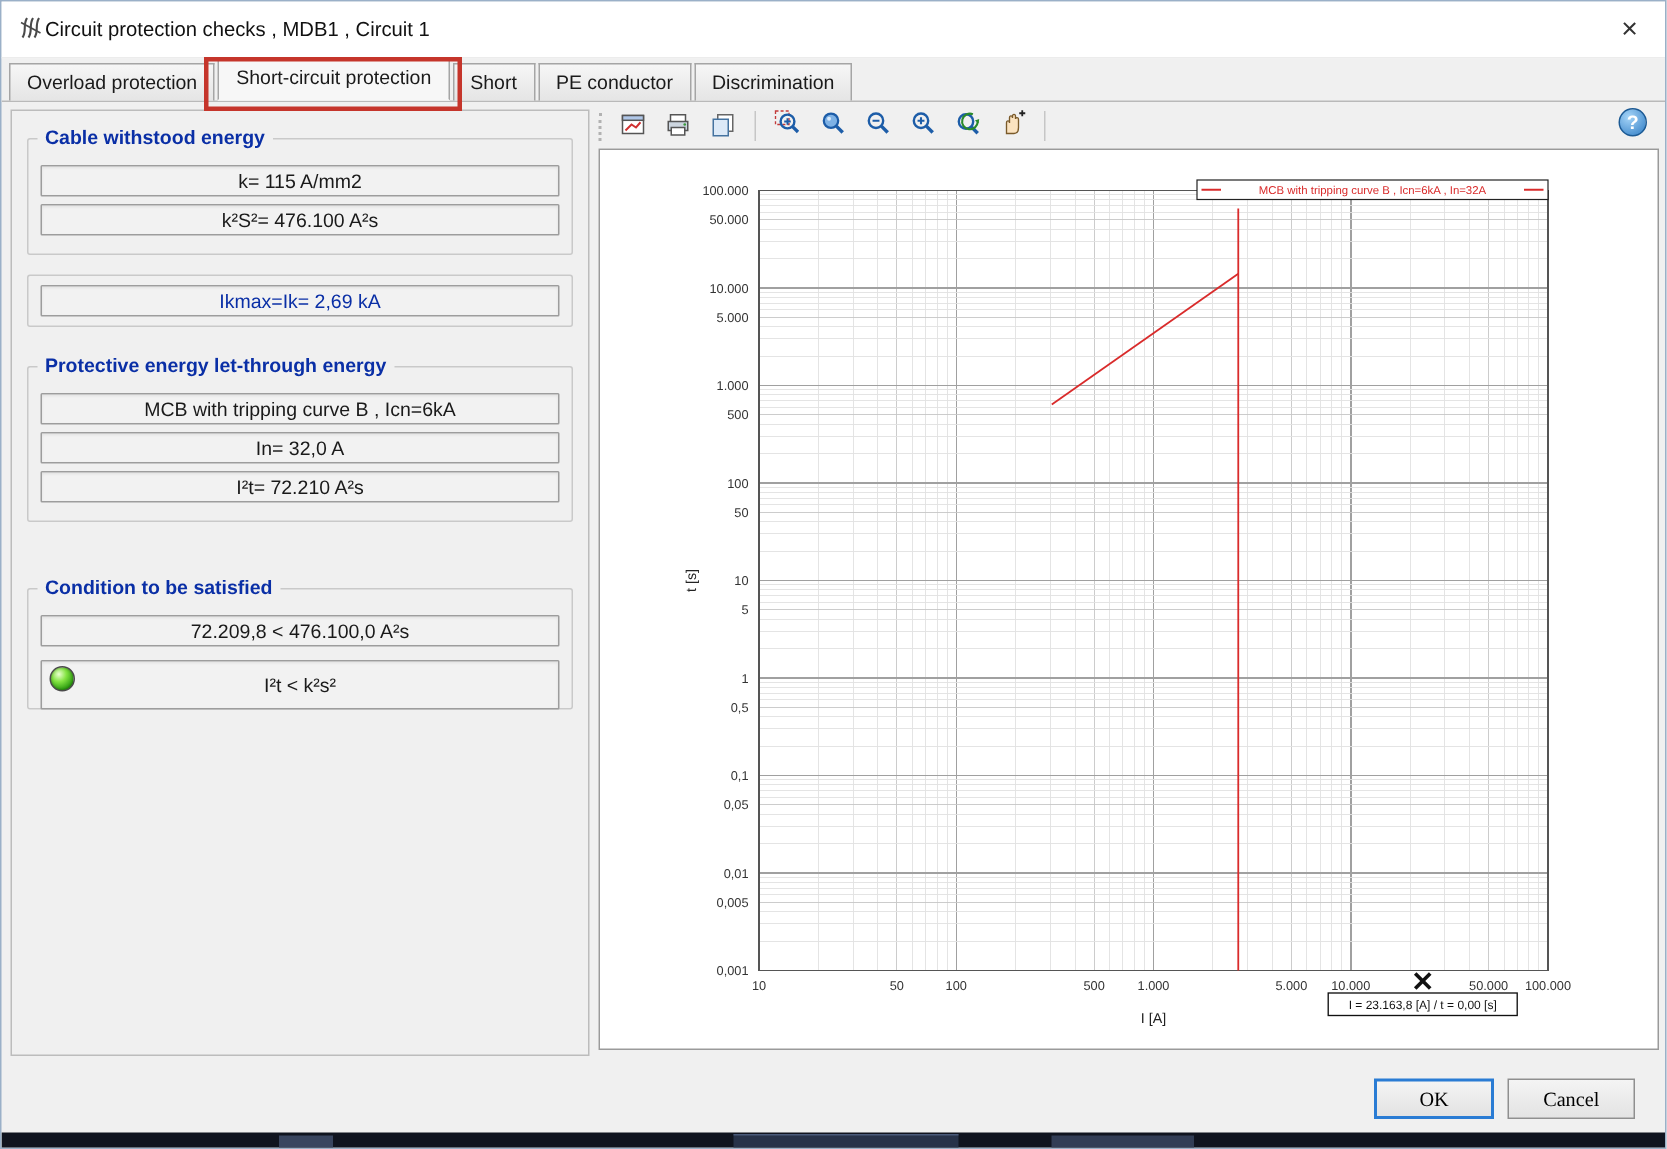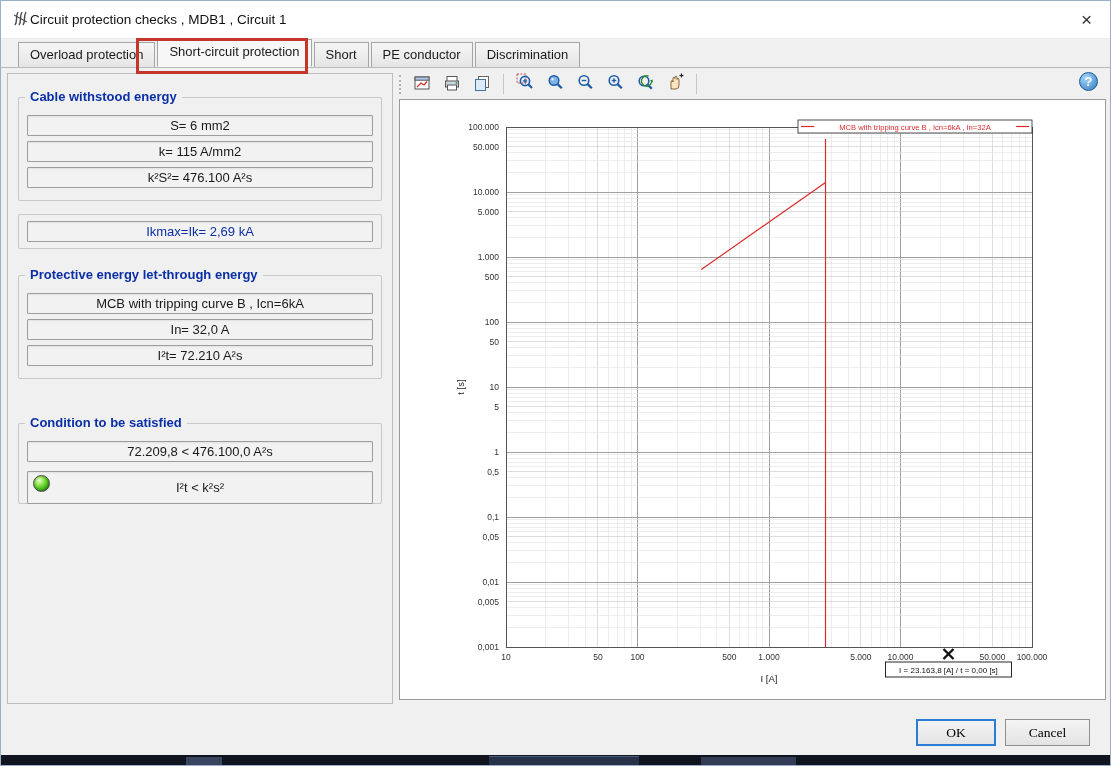--- a/index.html
+++ b/index.html
@@ -9,38 +9,38 @@
     font-family:"Liberation Sans",sans-serif;font-size:13px;color:#1a1a1a;
     background:#f0f0f0;border:1px solid #9ab0c8;
   }
   
   .titlebar{position:absolute;left:0;top:0;width:100%;height:38px;background:#fff;
     display:flex;align-items:center;padding:0 10px;border-bottom:1px solid #ececec}
   .titlebar .title{font-size:13.5px;color:#111}
   .close-btn{margin-left:auto;font-size:19px;line-height:19px;color:#333;cursor:pointer;padding:2px 8px}
   
   .tabstrip{position:absolute;left:0;top:38px;width:100%;height:29px;background:#f0f0f0;
-    display:flex;align-items:flex-end;padding-left:17px;border-bottom:1px solid #b9b9b9}
+    display:flex;align-items:flex-end;padding-left:5px;border-bottom:1px solid #b9b9b9}
   .tab{border:1px solid #a5a5a5;border-bottom:none;background:linear-gradient(#f6f6f6,#e5e5e5);
     padding:4px 11px;height:25px;margin-right:2px;white-space:nowrap;cursor:pointer}
   .tab.active{background:#f7f7f7;height:28px;position:relative;z-index:2;border-bottom:1px solid #f7f7f7}
   .red-box{position:absolute;left:135px;top:37px;width:172px;height:36px;
     border:3px solid #c5352b;z-index:6;pointer-events:none}
   
   .left-panel{position:absolute;left:6px;top:72px;width:386px;height:631px;
     background:#f0f0f0;border:1px solid #bcbcbc;padding:6px 10px 0}
   .groupbox{position:relative;border:1px solid #c9c9c9;border-radius:2px;padding:12px 6px 7px}
   .groupbox.untitled{padding:1px 6px}
   .gtitle{position:absolute;top:-9px;left:6px;background:#f0f0f0;padding:0 5px;
     color:#0a2fa6;font-weight:700;font-size:13px;white-space:nowrap}
   .field{background:#f2f2f2;border:1px solid #9d9d9d;border-radius:1px;height:21px;
     display:flex;align-items:center;justify-content:center;margin:5px 2px;
     box-shadow:inset 0 1px 2px rgba(0,0,0,.07)}
   .field.blue{color:#0a2fa6}
-  .g1{margin-top:17px}.g2{margin-top:13px}.g3{margin-top:26px}.g4{margin-top:44px}
+  .g1{margin-top:12px}.g2{margin-top:13px}.g3{margin-top:26px}.g4{margin-top:44px}
   .cond-row{position:relative;height:25px;margin-top:9px}
   .cond-row .field{position:absolute;left:0;right:0;top:0;height:33px;margin:0 2px}
   .led{position:absolute;left:8px;top:4px;width:17px;height:17px;border-radius:50%;z-index:2;
     background:radial-gradient(circle at 35% 30%,#eaffd0 0%,#83e342 35%,#2f9e12 72%,#1b6c07 100%);
     border:1px solid #4a4a4a;box-shadow:inset 0 0 2px rgba(0,0,0,.35)}
   
   .chart-toolbar{position:absolute;left:398px;top:69px;height:28px;display:flex;align-items:center;gap:6px}
   .grip{width:3px;height:19px;border-left:2px dotted #b2b2b2;margin-right:2px}
   .tsep{width:1px;height:20px;background:#c6c6c6;margin:0 3px}
   .tbtn{width:24px;height:24px;border:1px solid transparent;background:transparent;
@@ -86,23 +86,20 @@
   <div class="tab">Short</div>
   <div class="tab">PE conductor</div>
   <div class="tab">Discrimination</div>
 </div>
 <div class="red-box"></div>
 
 <div class="left-panel">
 
   <div class="groupbox g1">
     <span class="gtitle">Cable withstood energy</span>
-    <div class="field">
-      <span>S= 6 mm2</span>
-      </div>
     <div class="field">
       <span>k= 115 A/mm2</span>
       </div>
     <div class="field">
       <span>k²S²= 476.100 A²s</span>
       </div>
   </div>
 
   <div class="groupbox untitled g2">
     <div class="field blue">

